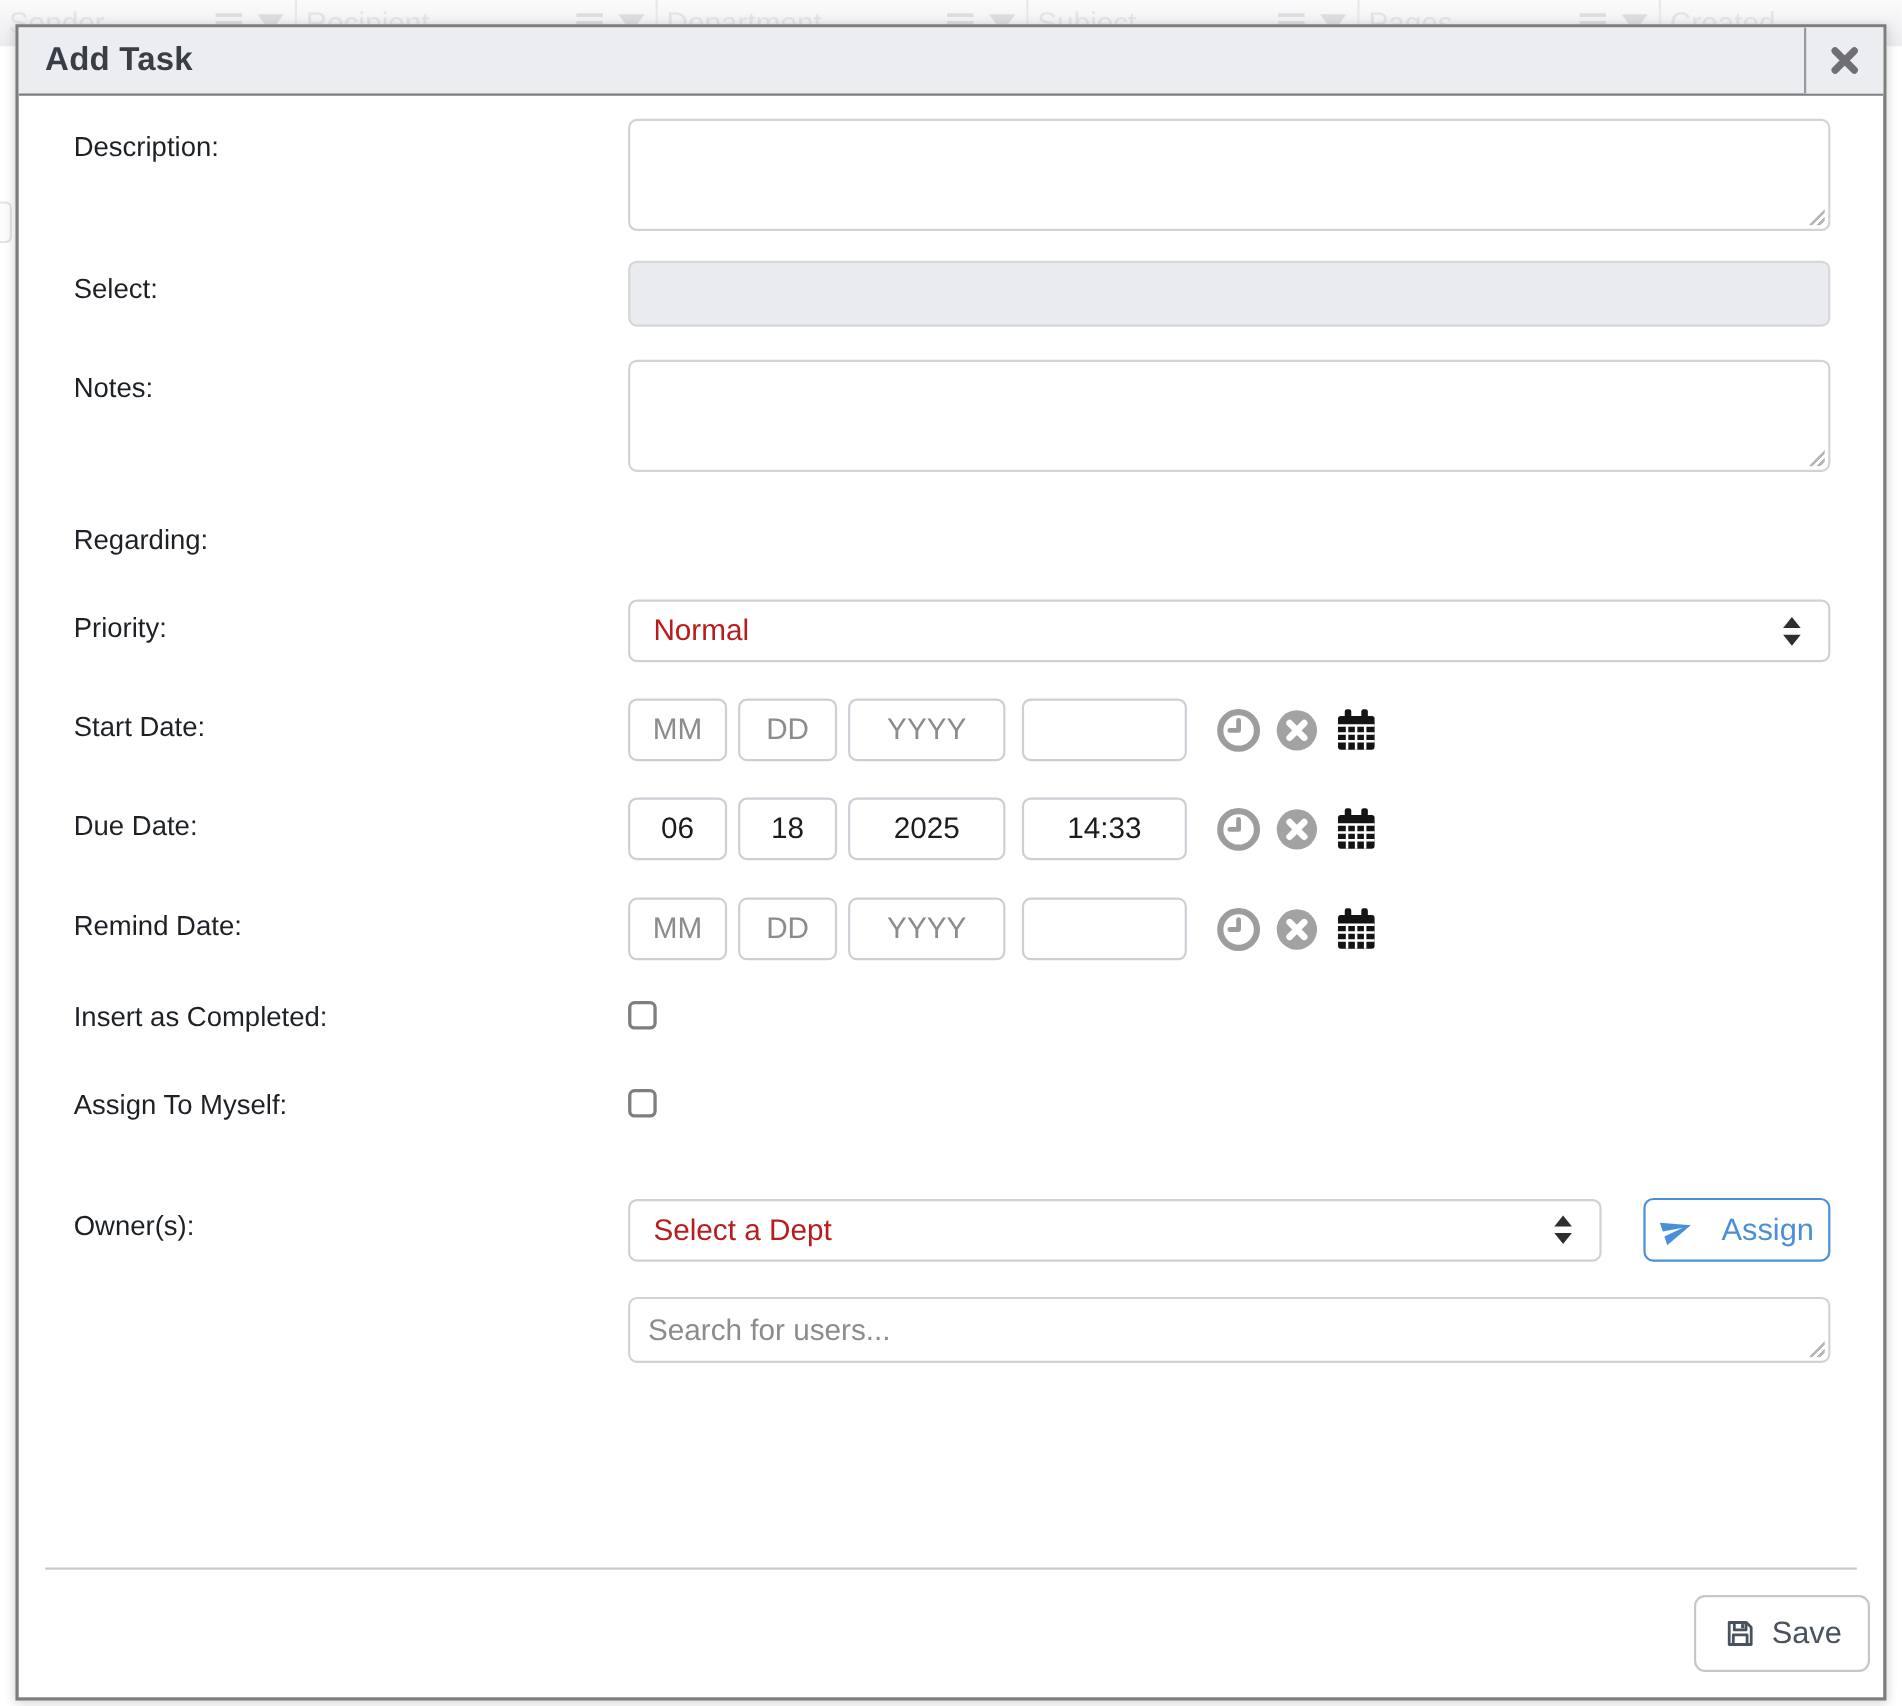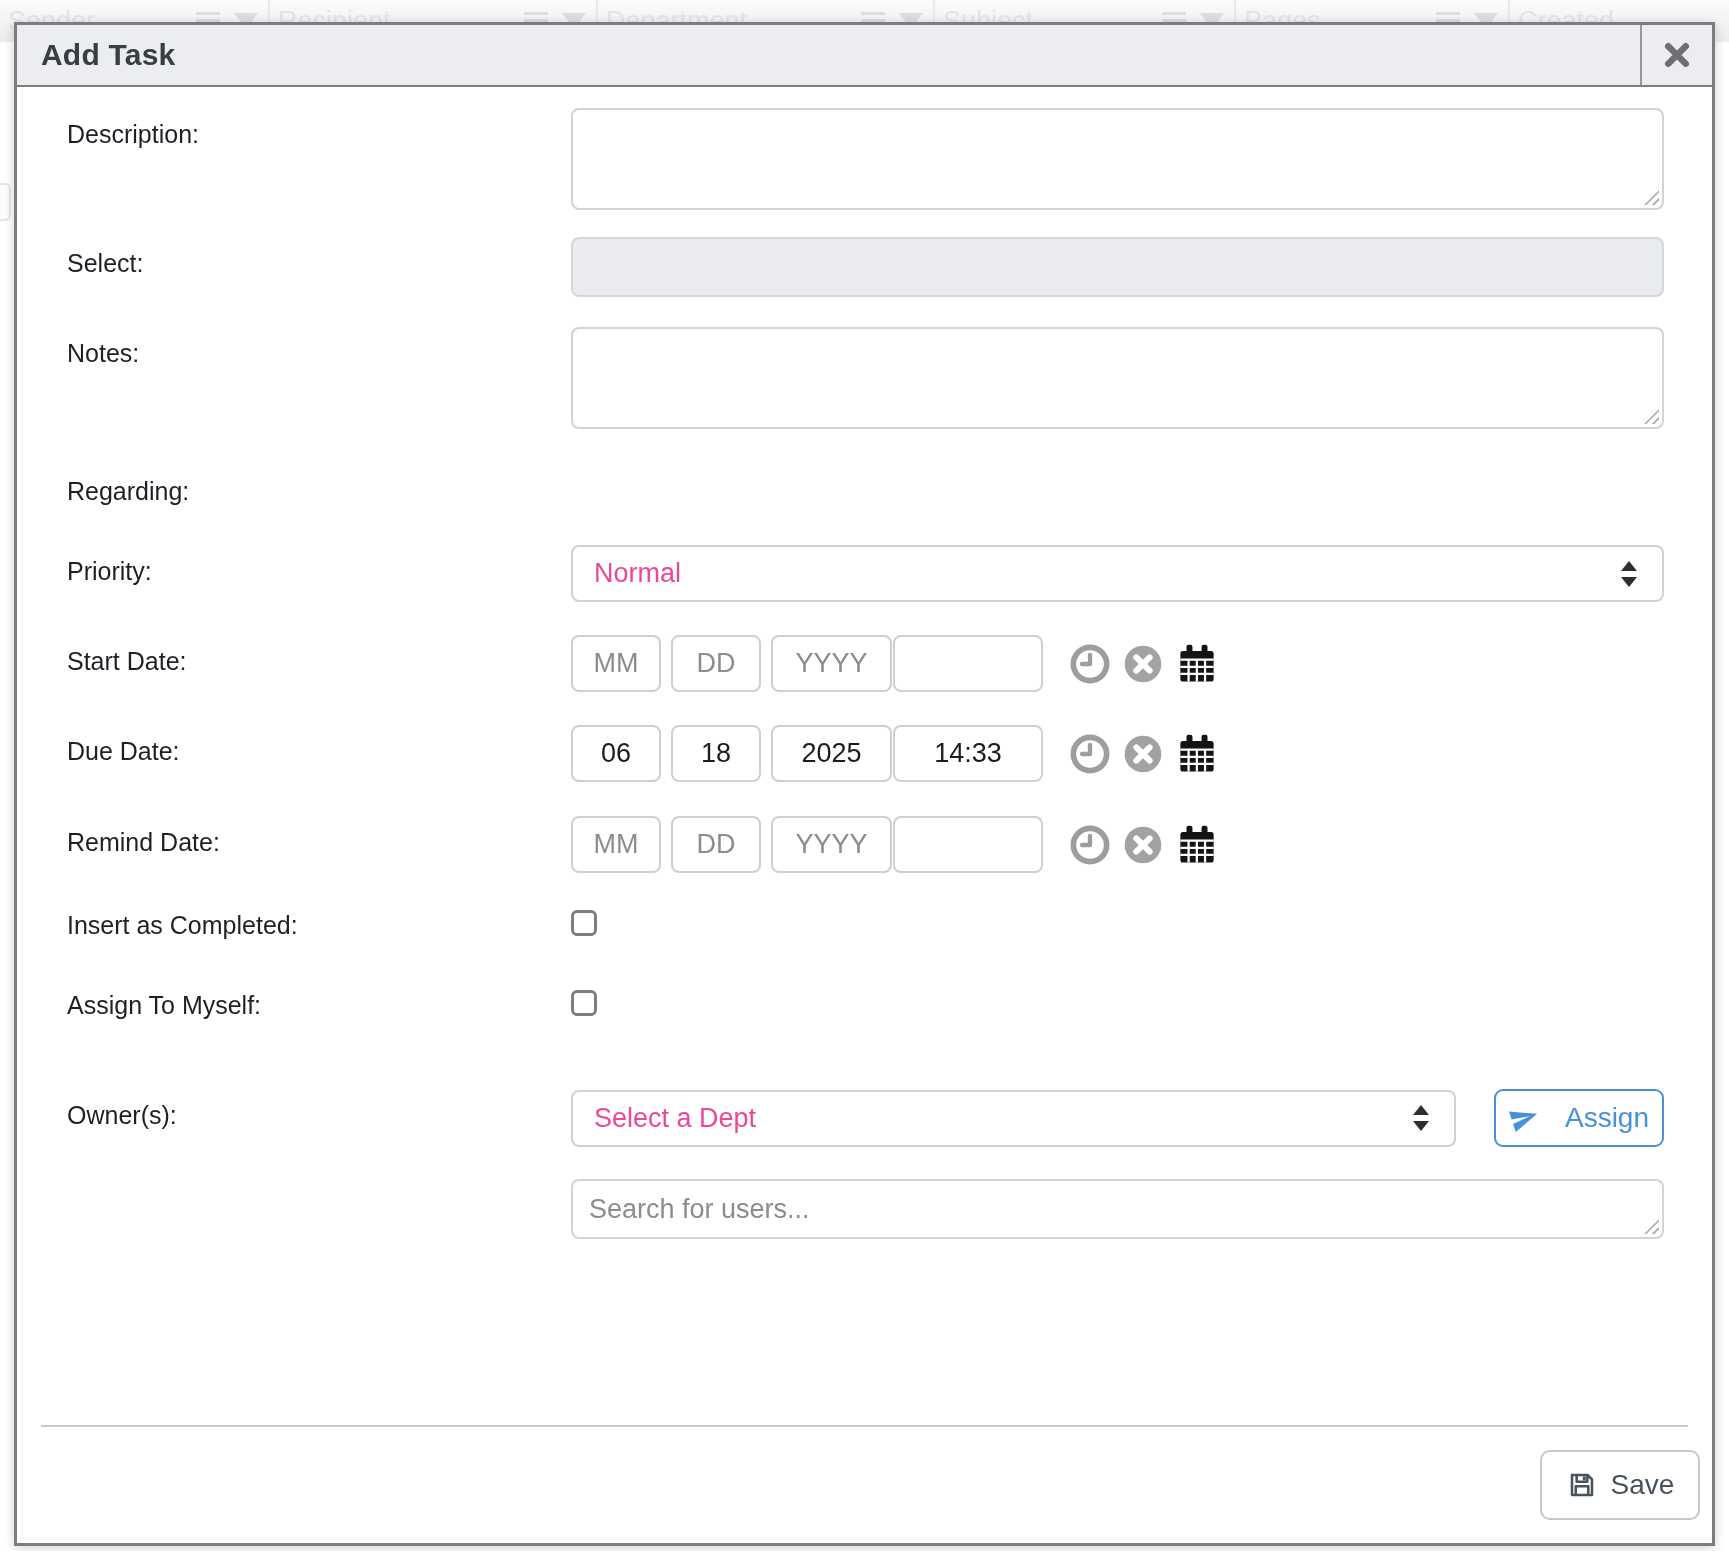--- a/index.html
+++ b/index.html
@@ -73,32 +73,32 @@
   }
 
   input.subject {
     width:1093px; height:60px; background:#e9ebee; border:2px solid #d4d7db;
     border-radius:8px; font:27px "Liberation Sans", sans-serif; padding:0 16px; color:#212529;
   }
 
   .select {
     height:57px; border:2px solid #ced2d7; border-radius:8px; background:#fff;
     display:flex; align-items:center; padding:0 60px 0 21px; position:relative;
-    font-size:27px; color:#ec4899; cursor:pointer;
+    font-size:27px; color:#b91c1c; cursor:pointer;
   }
   .select.full { width:1093px; }
   .updown { position:absolute; right:22px; top:50%; transform:translateY(-50%); }
 
   .date-fields { display:flex; align-items:center; }
   input.dbox {
     height:57px; border:2px solid #ccd0d5; border-radius:8px; background:#fff;
     font:27px "Liberation Sans", sans-serif; text-align:center; color:#1c1c1c; outline:none;
   }
   .d2 { width:90px; margin-right:10px; }
-  .d4 { width:121px; margin-right:1px; }
+  .d4 { width:143px; margin-right:15px; }
   .dtime { width:150px; }
   .time-muted { color:#6f6f6f; }
   .dicons { display:flex; align-items:center; margin-left:27px; }
   .icon-btn { display:flex; align-items:center; justify-content:center; margin-right:13px; cursor:pointer; }
   .icon-btn:last-child { margin-right:0; }
 
   input.chk {
     appearance:none; -webkit-appearance:none; width:26px; height:26px; margin:0;
     border:3px solid #7e7e82; border-radius:6px; background:#fff; cursor:pointer;
   }

